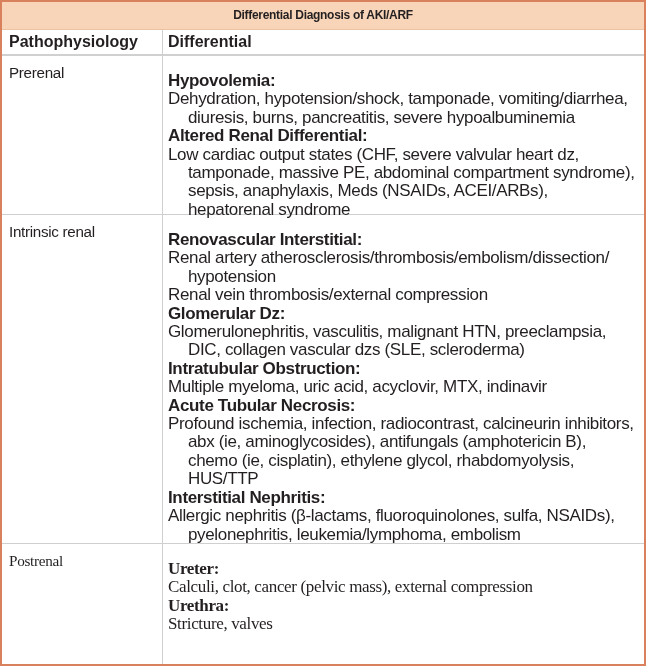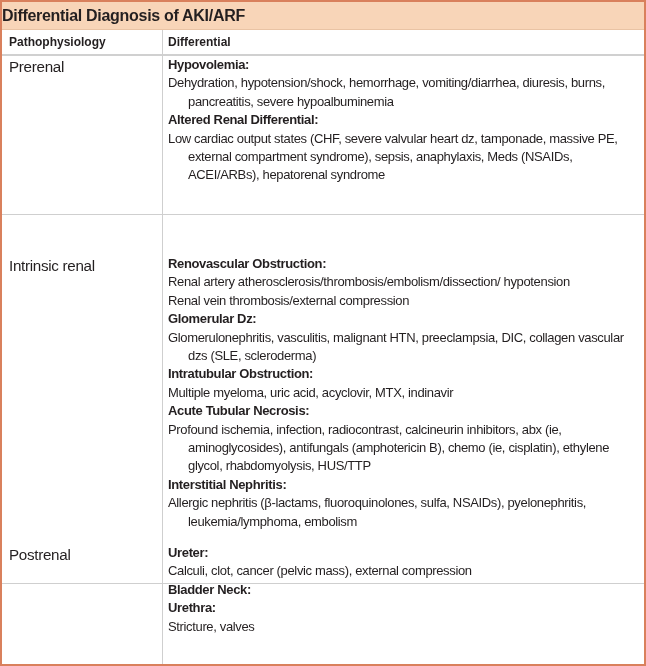--- a/index.html
+++ b/index.html
@@ -4,79 +4,78 @@
   <style>
     html, body { margin: 0; padding: 0; background: #ffffff; }
     body { width: 646px; height: 666px; overflow: hidden; font-family: "Liberation Sans", sans-serif; color: #231f20; }
     .frame {
       position: absolute; left: 0; top: 0; width: 642px; height: 662px;
       border: 2px solid #d9805c; border-top-width: 2px; background: #fff;
     }
     .title-band {
       position: absolute; left: 0; top: 0; width: 642px; height: 27px;
       background: #f8d5b8; border-bottom: 1px solid #e9c3a4;
-      text-align: left; font-weight: bold; font-size: 16px; line-height: 27px;
+      text-align: center; font-weight: bold; font-size: 12px; line-height: 27px;
       letter-spacing: -0.3px;
     }
     .head-row {
       position: absolute; left: 0; top: 28px; width: 642px; height: 24px;
       border-bottom: 2px solid #d0d0d0;
-      font-weight: bold; font-size: 12px; line-height: 24px;
+      font-weight: bold; font-size: 16px; line-height: 24px;
     }
     .col1 { position: absolute; left: 7px; width: 150px; }
     .col2 { position: absolute; left: 166px; width: 470px; }
     .vline { position: absolute; left: 160px; top: 28px; width: 1px; height: 634px; background: #cfcfcf; }
     .row { position: absolute; left: 0; width: 642px; border-bottom: 1px solid #cfcfcf; }
-    .row.last { border-bottom: none; }
-    .cat { font-size: 15.2px; line-height: 18.4px; padding-top: 2px; letter-spacing: -0.3px; }
-    .diff { font-size: 13px; line-height: 18.4px; padding-top: 0; letter-spacing: -0.35px; }
+    .row.last { border-bottom: none; font-family: Liberation Serif, serif; }
+    .cat { font-size: 15.2px; line-height: 18.4px; padding-top: 8px; letter-spacing: -0.3px; }
+    .diff { font-size: 17px; line-height: 18.4px; padding-top: 16px; letter-spacing: -0.35px; }
     .sec-title { font-weight: bold; }
     .sec-body { padding-left: 20px; text-indent: -20px; }
   </style>
 </head>
 <body>
 
 <div class="frame">
   <div class="title-band">Differential Diagnosis of AKI/ARF</div>
   <div class="head-row">
     <span class="col1">Pathophysiology</span>
     <span class="col2">Differential</span>
   </div>
   <div class="vline"></div>
 
   <div class="row" style="top:54px;height:158px;">
     <div class="col1 cat">Prerenal</div>
     <div class="col2 diff">
       <div class="sec-title">Hypovolemia:</div>
-      <div class="sec-body">Dehydration, hypotension/shock, hemorrhage, vomiting/diarrhea, diuresis, burns, pancreatitis, severe hypoalbuminemia</div>
+      <div class="sec-body">Dehydration, hypotension/shock, tamponade, vomiting/diarrhea, diuresis, burns, pancreatitis, severe hypoalbuminemia</div>
       <div class="sec-title">Altered Renal Differential:</div>
-      <div class="sec-body">Low cardiac output states (CHF, severe valvular heart dz, tamponade, massive PE, external compartment syndrome), sepsis, anaphylaxis, Meds (NSAIDs, ACEI/ARBs), hepatorenal syndrome</div>
+      <div class="sec-body">Low cardiac output states (CHF, severe valvular heart dz, tamponade, massive PE, abdominal compartment syndrome), sepsis, anaphylaxis, Meds (NSAIDs, ACEI/ARBs), hepatorenal syndrome</div>
     </div>
   </div>
 
-  <div class="row" style="top:213px;height:328px;margin-top:40px;">
+  <div class="row" style="top:213px;height:328px;">
     <div class="col1 cat">Intrinsic renal</div>
     <div class="col2 diff">
-      <div class="sec-title">Renovascular Obstruction:</div>
+      <div class="sec-title">Renovascular Interstitial:</div>
       <div class="sec-body">Renal artery atherosclerosis/thrombosis/embolism/dissection/ hypotension</div>
       <div class="sec-body">Renal vein thrombosis/external compression</div>
       <div class="sec-title">Glomerular Dz:</div>
       <div class="sec-body">Glomerulonephritis, vasculitis, malignant HTN, preeclampsia, DIC, collagen vascular dzs (SLE, scleroderma)</div>
       <div class="sec-title">Intratubular Obstruction:</div>
       <div class="sec-body">Multiple myeloma, uric acid, acyclovir, MTX, indinavir</div>
       <div class="sec-title">Acute Tubular Necrosis:</div>
       <div class="sec-body">Profound ischemia, infection, radiocontrast, calcineurin inhibitors, abx (ie, aminoglycosides), antifungals (amphotericin B), chemo (ie, cisplatin), ethylene glycol, rhabdomyolysis, HUS/TTP</div>
       <div class="sec-title">Interstitial Nephritis:</div>
       <div class="sec-body">Allergic nephritis (β-lactams, fluoroquinolones, sulfa, NSAIDs), pyelonephritis, leukemia/lymphoma, embolism</div>
     </div>
   </div>
 
   <div class="row last" style="top:542px;height:120px;">
     <div class="col1 cat">Postrenal</div>
     <div class="col2 diff">
       <div class="sec-title">Ureter:</div>
       <div class="sec-body">Calculi, clot, cancer (pelvic mass), external compression</div>
-      <div class="sec-title">Bladder Neck:</div>
       <div class="sec-title">Urethra:</div>
       <div class="sec-body">Stricture, valves</div>
     </div>
   </div>
 </div>
 
 </body></html>

